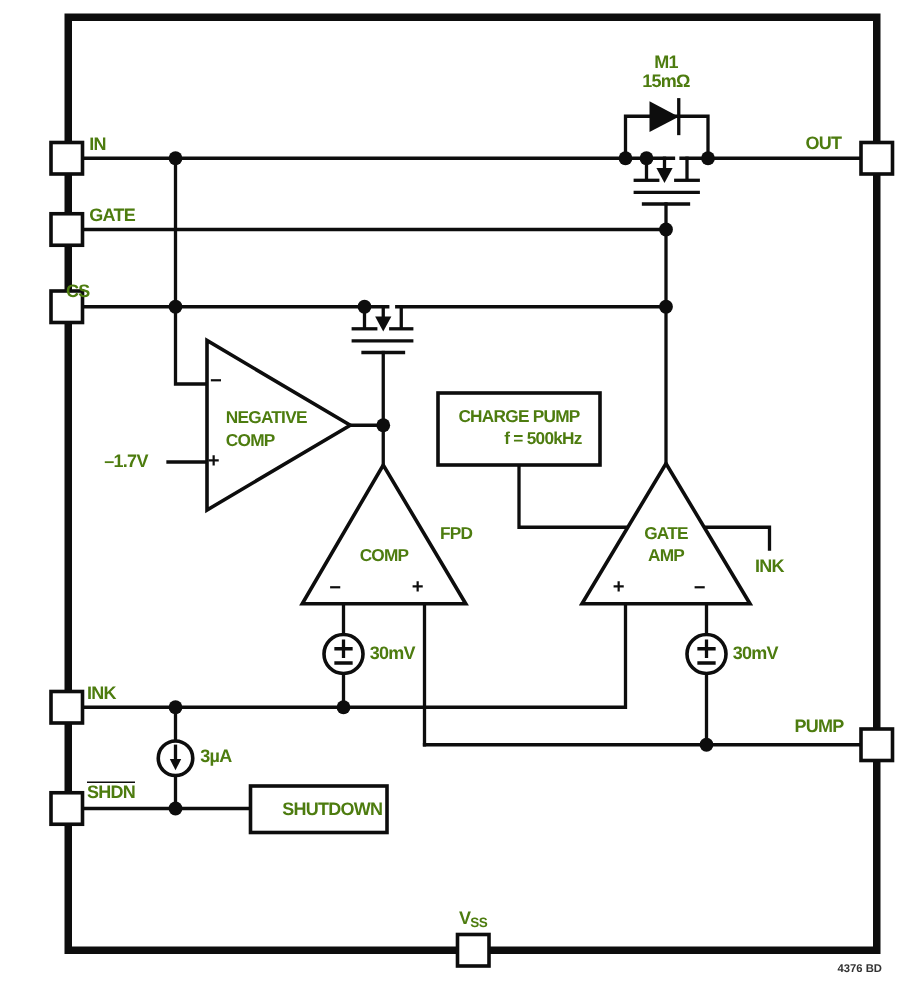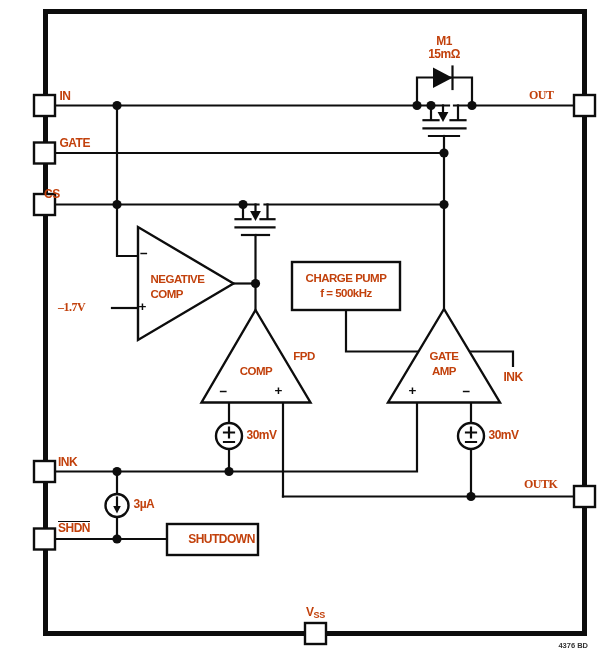--- a/index.html
+++ b/index.html
@@ -10,25 +10,25 @@
   }
   #circuit-svg{position:absolute;left:0;top:0;}
   .w{stroke:#0d0d0d;stroke-width:2.2;fill:none;stroke-linecap:square;}
   .thick{stroke:#0d0d0d;stroke-width:5;fill:none;}
   .comp{stroke:#0d0d0d;stroke-width:2.4;fill:#ffffff;}
   .fillblk{fill:#0d0d0d;stroke:none;}
   .dot{fill:#0d0d0d;stroke:none;}
   .pinrect{fill:#ffffff;stroke:#0d0d0d;stroke-width:2.4;}
   .lbl{
     position:absolute;font-size:12px;font-weight:bold;letter-spacing:-0.5px;
-    line-height:1.05;white-space:nowrap;color:#c2410c;
+    line-height:1.05;white-space:nowrap;color:#4d7c0f;
   }
   .lbl.sm{font-size:11.5px;text-align:right;}
   .lbl.ctr{text-align:center;}
-  .lbl.rgt{text-align:left;font-family:Liberation Serif, serif;}
+  .lbl.rgt{text-align:center;}
   .sign{position:absolute;font-size:13.5px;font-weight:bold;line-height:1;color:#0d0d0d;}
   .overline-text{display:inline-block;border-top:1.6px solid #0d0d0d;padding-top:0px;}
   .sub{font-size:9px;vertical-align:-2px;letter-spacing:-0.3px;}
   .footer-code{
     position:absolute;font-size:7.5px;font-weight:bold;color:#333;
     letter-spacing:0px;line-height:1;
   }
 </style>
 </head>
 <body>
@@ -138,39 +138,39 @@
       <rect class="pinrect" x="305" y="623" width="21" height="21"></rect>
     </g>
   </svg>
 
   <div class="lbl" style="left:59.5px;top:89.5px;">IN</div>
   <div class="lbl" style="left:59.5px;top:137px;">GATE</div>
   <div class="lbl" style="left:44px;top:188px;">CS</div>
   <div class="lbl" style="left:58px;top:455.5px;">INK</div>
   <div class="lbl" style="left:58px;top:520.5px;"><span class="overline-text">SHDN</span></div>
   <div class="lbl rgt" style="left:529px;top:88.5px;width:40px;">OUT</div>
-  <div class="lbl rgt" style="left:524px;top:477.5px;width:44px;">OUTK</div>
+  <div class="lbl rgt" style="left:524px;top:477.5px;width:44px;">PUMP</div>
   <div class="lbl ctr" style="left:293px;top:606px;width:45px;"><span>V</span><span class="sub">SS</span></div>
 
   <div class="lbl ctr" style="left:414px;top:34.5px;width:60px;">M1</div>
   <div class="lbl ctr" style="left:414px;top:48px;width:60px;">15mΩ</div>
 
   <div class="lbl sm" style="left:150.5px;top:272.5px;">NEGATIVE</div>
   <div class="lbl sm" style="left:150.5px;top:287.5px;">COMP</div>
   <div class="lbl rgt" style="left:58px;top:301px;width:52px;">–1.7V</div>
   <div class="sign" style="left:140px;top:246.5px;">−</div>
   <div class="sign" style="left:138.5px;top:299.5px;">+</div>
 
   <div class="lbl ctr sm" style="left:230px;top:349.5px;width:52px;margin-left:48px;">FPD</div>
   <div class="lbl ctr sm" style="left:230px;top:364.5px;width:52px;">COMP</div>
   <div class="sign" style="left:219.5px;top:384.5px;">−</div>
   <div class="sign" style="left:274.5px;top:383.5px;">+</div>
 
   <div class="lbl ctr sm" style="left:293px;top:271.5px;width:106px;">CHARGE PUMP</div>
-  <div class="lbl ctr sm" style="left:293px;top:286.5px;width:106px;">f = 500kHz</div>
+  <div class="lbl ctr sm" style="left:309px;top:286.5px;width:106px;">f = 500kHz</div>
 
   <div class="lbl ctr sm" style="left:418px;top:349.5px;width:52px;">GATE</div>
   <div class="lbl ctr sm" style="left:418px;top:364.5px;width:52px;">AMP</div>
   <div class="sign" style="left:408.5px;top:383.5px;">+</div>
   <div class="sign" style="left:462.5px;top:384.5px;">−</div>
   <div class="lbl ctr" style="left:493px;top:371px;width:40px;">INK</div>
 
   <div class="lbl" style="left:246.5px;top:429px;">30mV</div>
   <div class="lbl" style="left:488.5px;top:429px;">30mV</div>
   <div class="lbl" style="left:133.5px;top:497.5px;">3µA</div>

